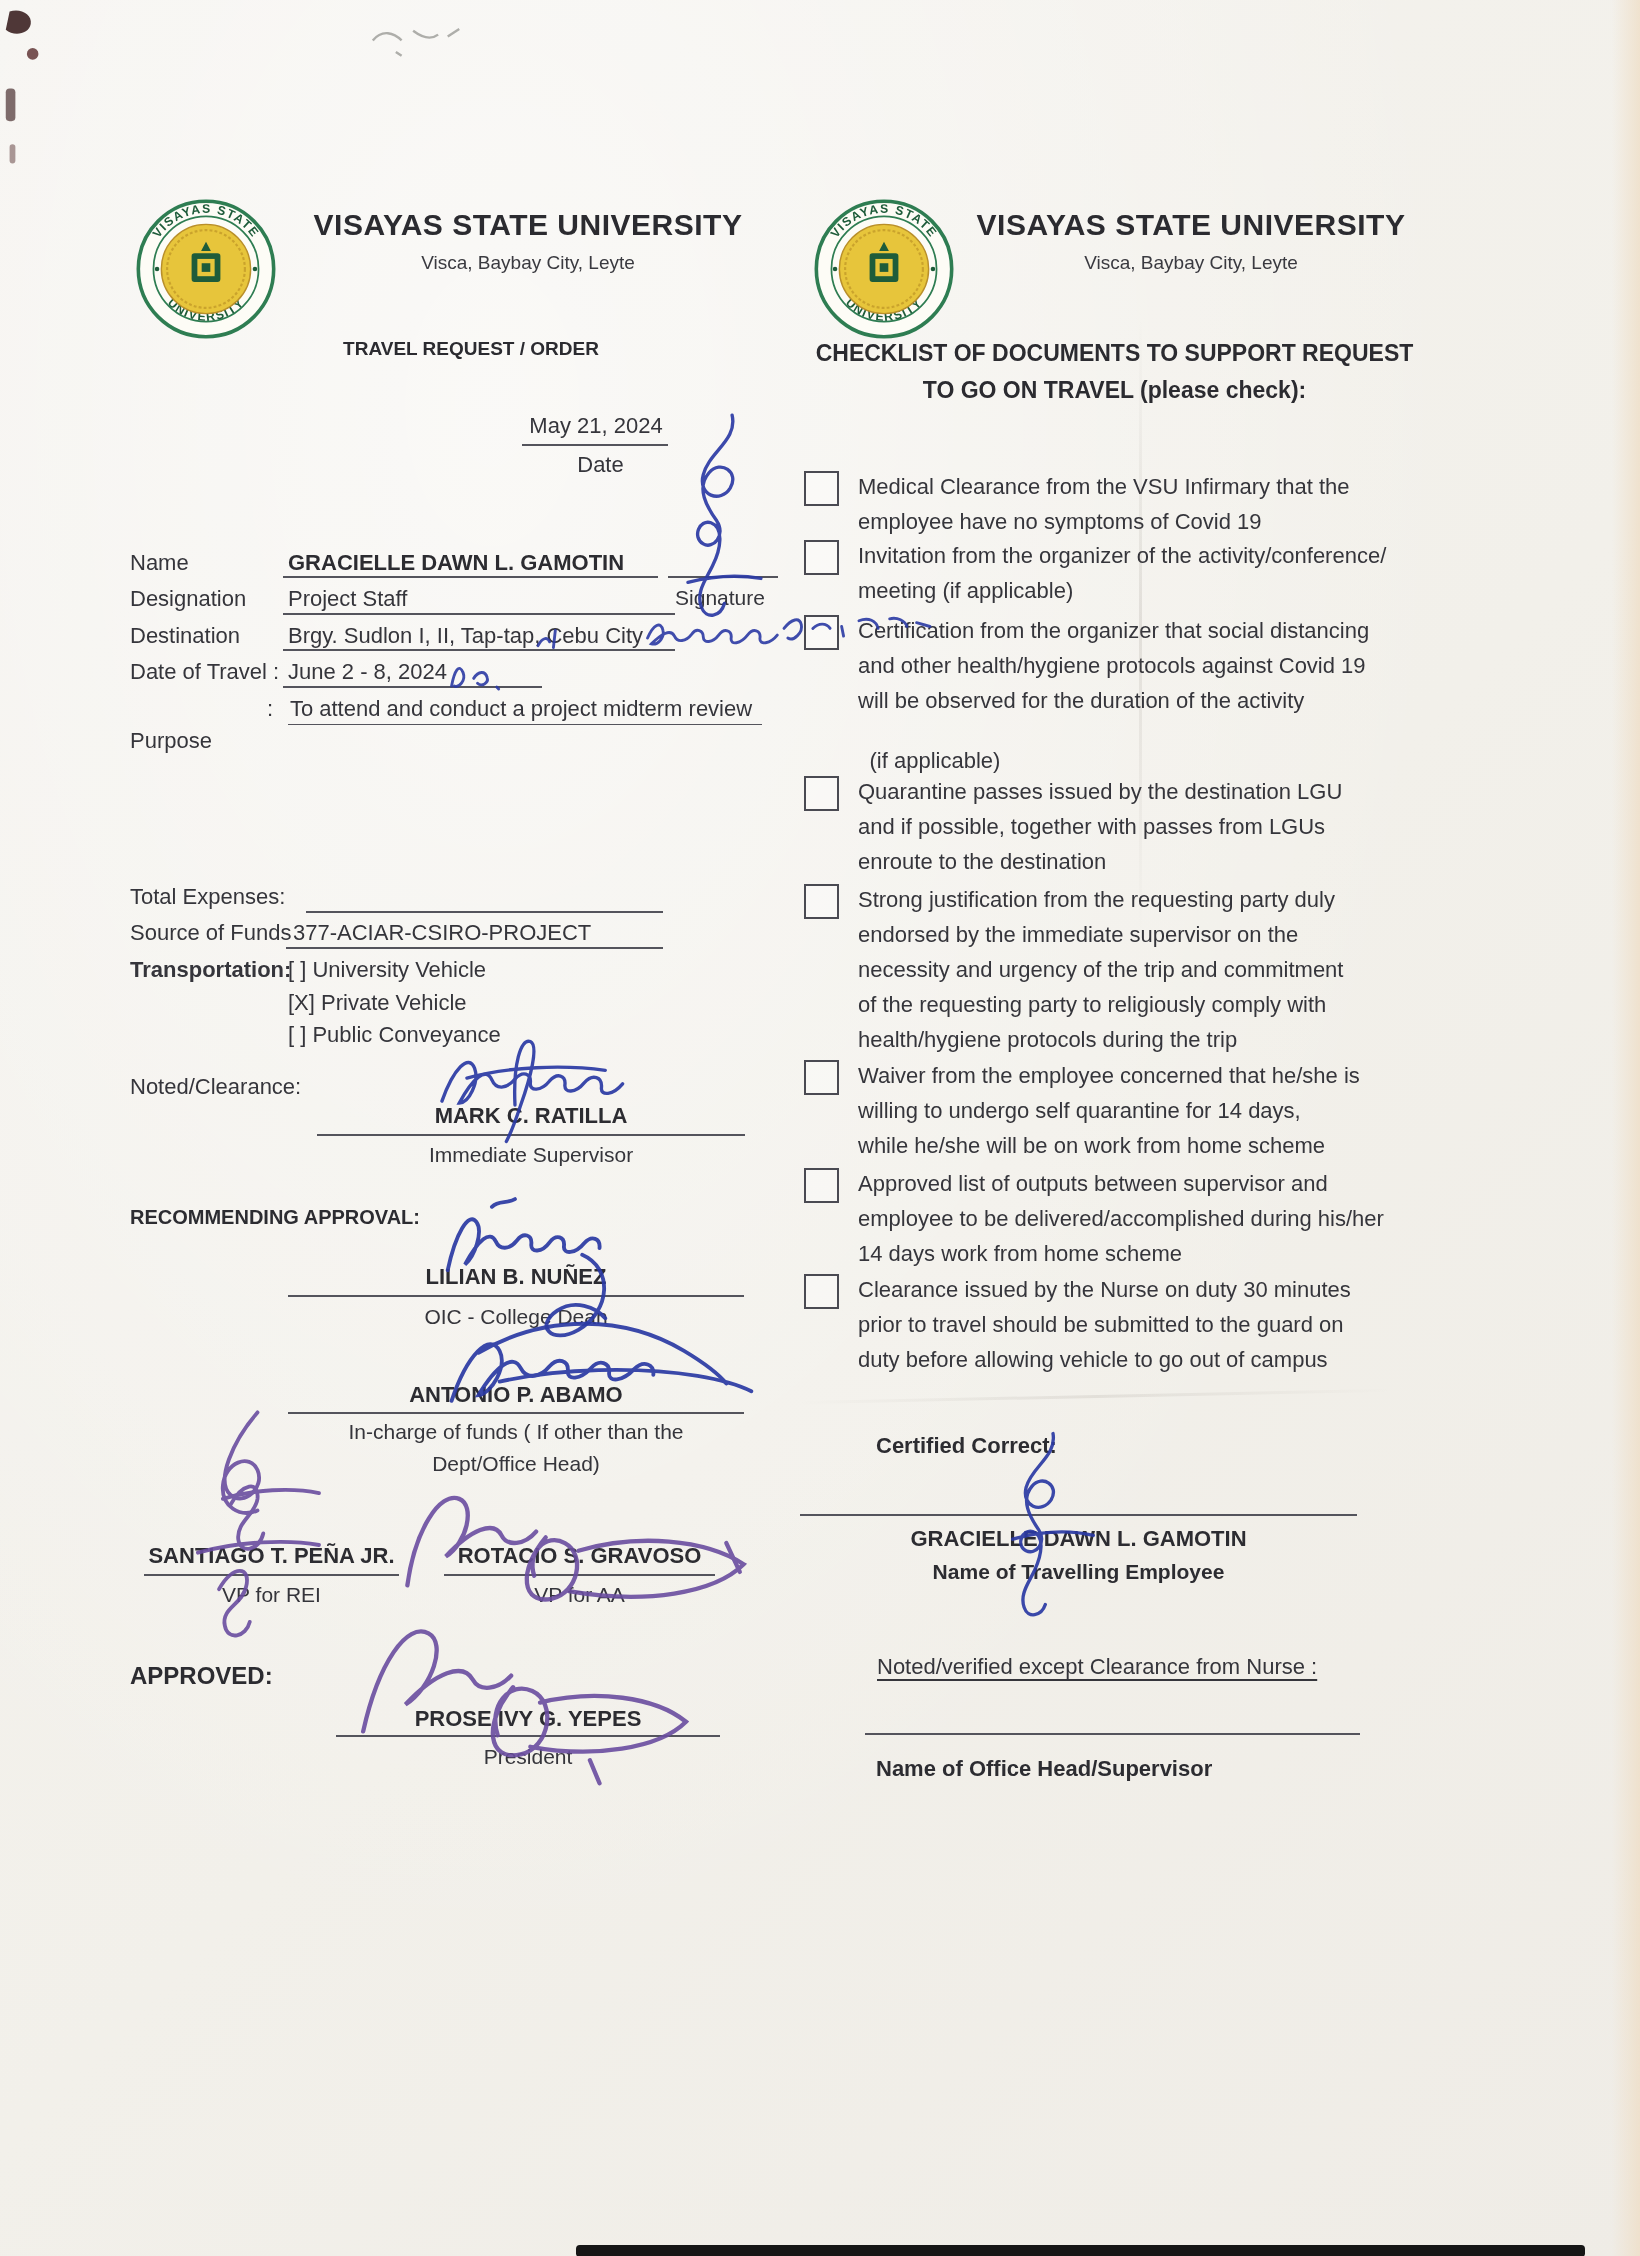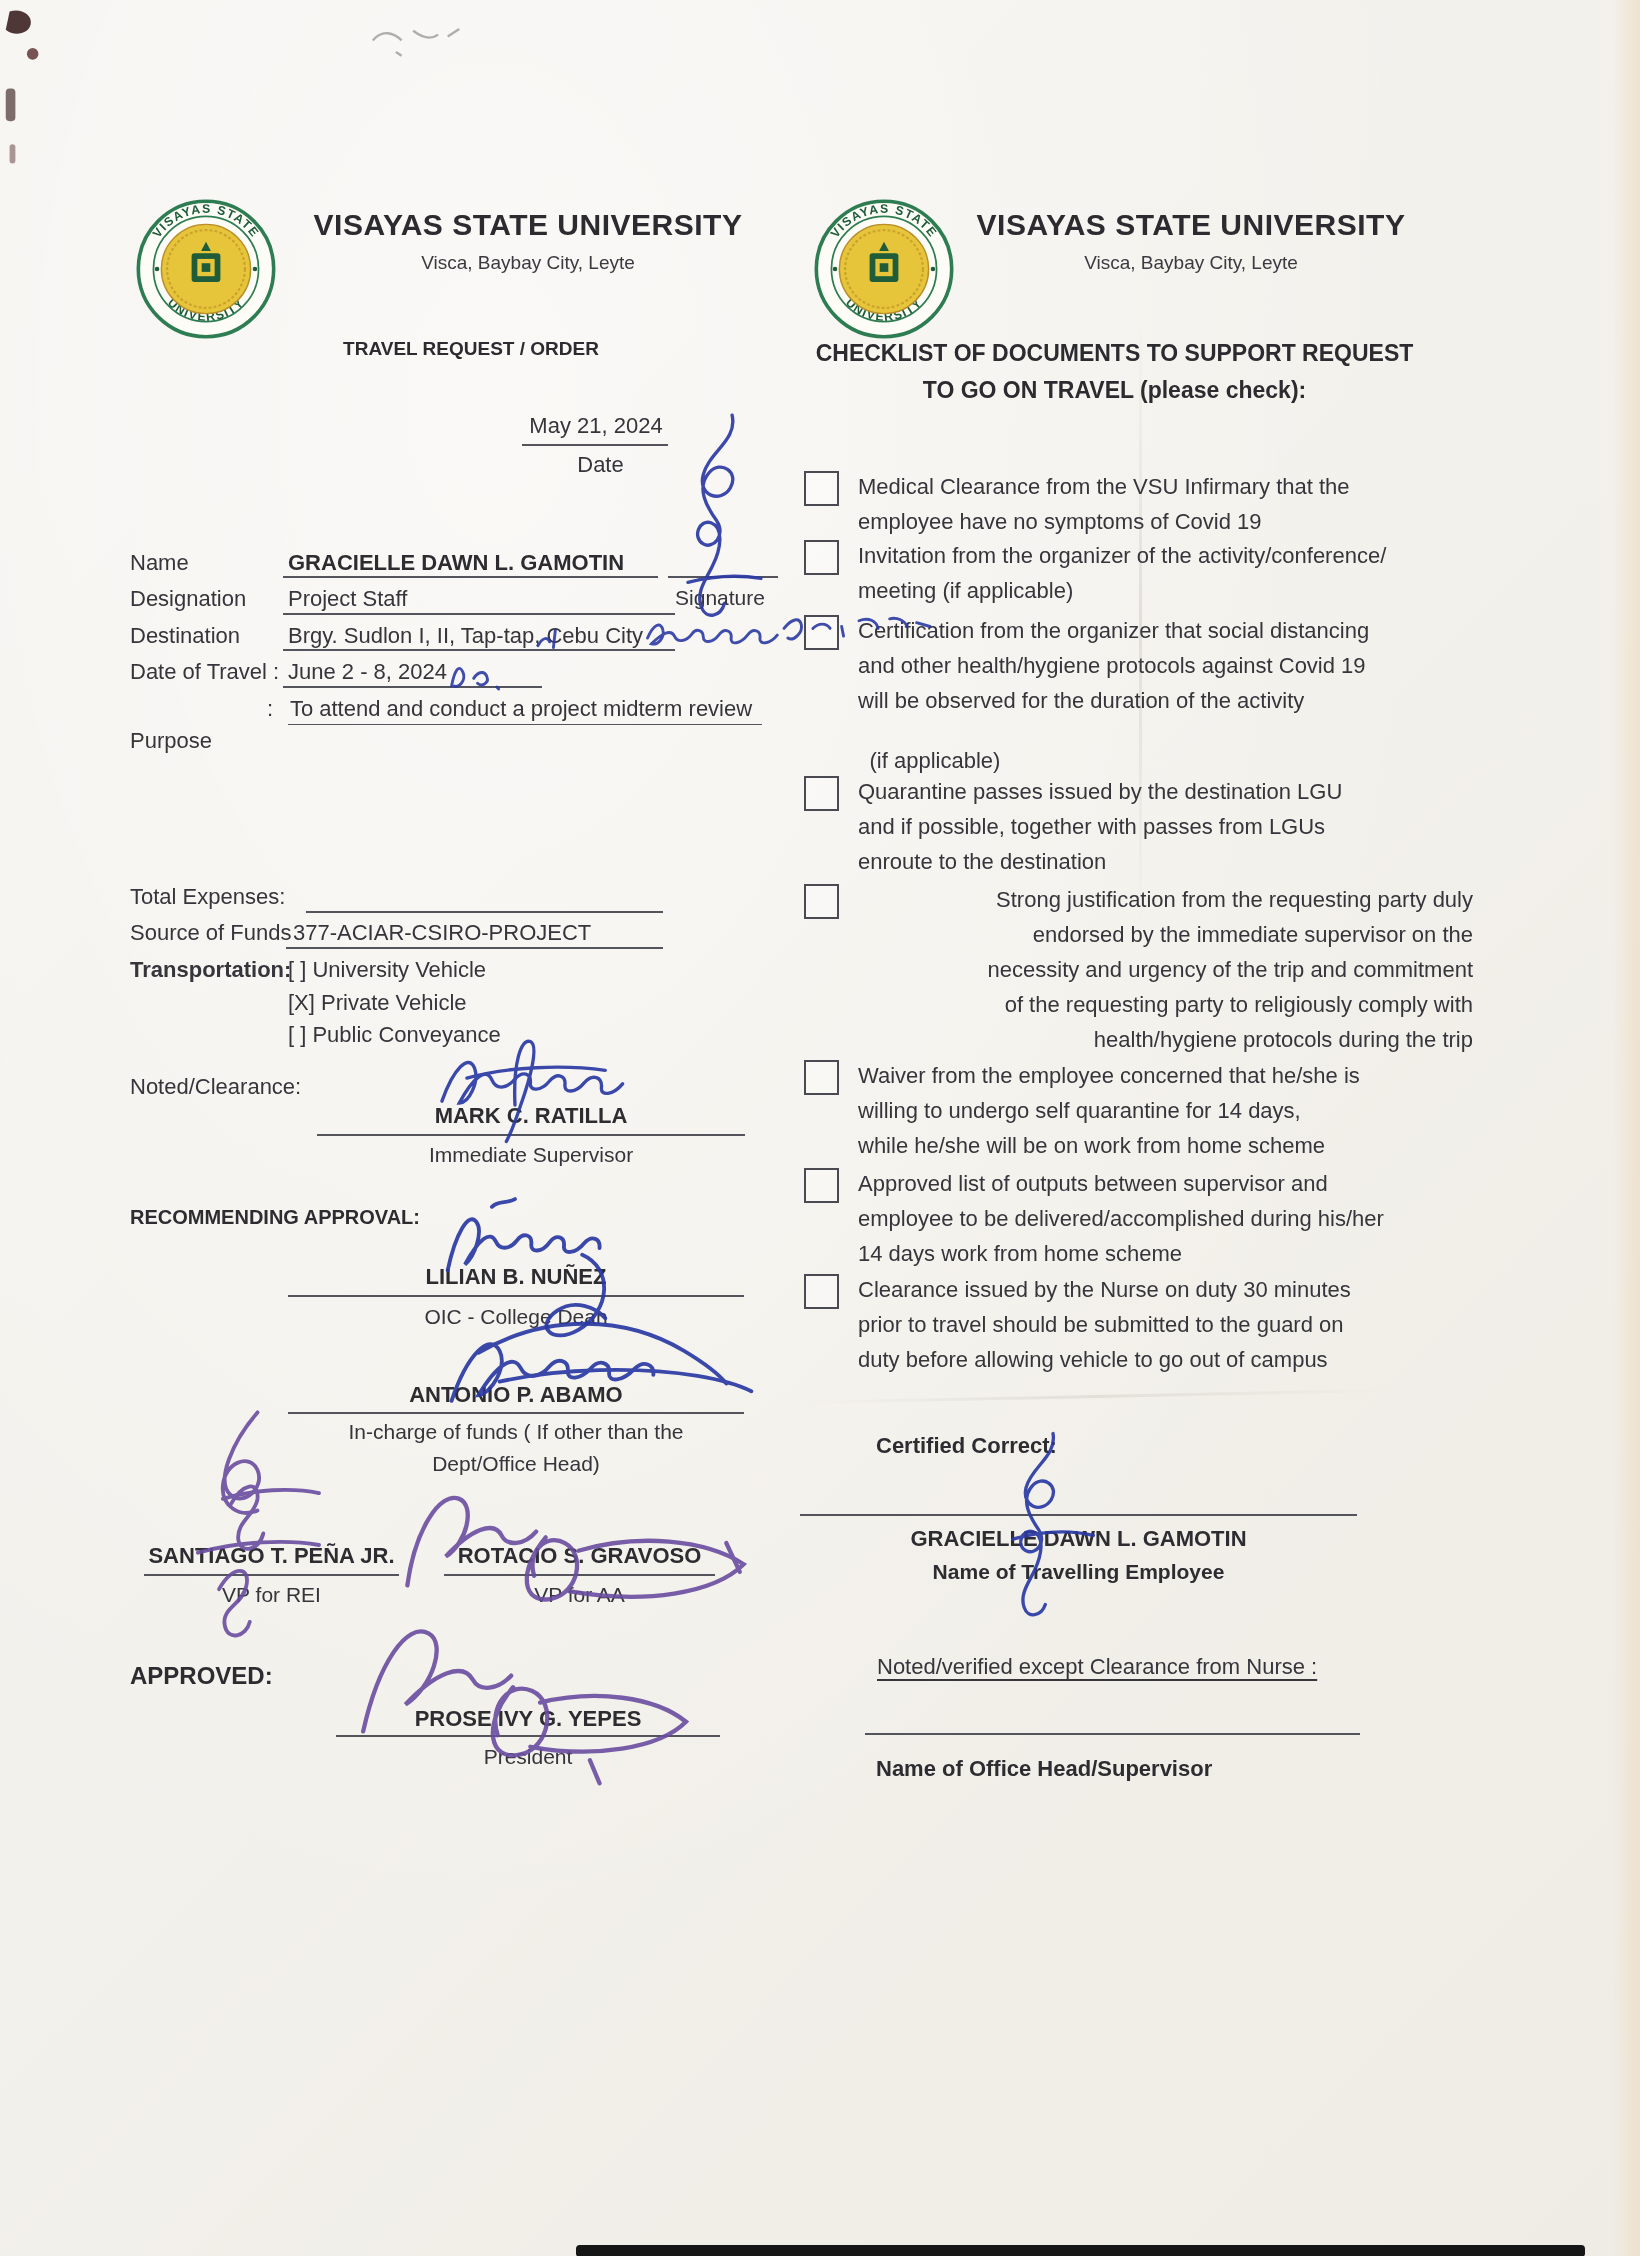--- a/index.html
+++ b/index.html
@@ -172,21 +172,21 @@
   </div>
 
   <div class="cb" style="left:804px;top:776px;"></div>
   <div class="ab clines" style="left:858px;top:774px;width:615px;">
     <div>Quarantine passes issued by the destination LGU</div>
     <div>and if possible, together with passes from LGUs</div>
     <div>enroute to the destination</div>
   </div>
 
   <div class="cb" style="left:804px;top:884px;"></div>
-  <div class="ab clines" style="left:858px;top:882px;width:615px;text-align:right;">
+  <div class="ab clines" style="left:858px;top:882px;width:615px;">
     <div>Strong justification from the requesting party duly</div>
     <div>endorsed by the immediate supervisor on the</div>
     <div>necessity and urgency of the trip and commitment</div>
     <div>of the requesting party to religiously comply with</div>
     <div>health/hygiene protocols during the trip</div>
   </div>
 
   <div class="cb" style="left:804px;top:1060px;"></div>
   <div class="ab clines" style="left:858px;top:1058px;width:615px;">
     <div>Waiver from the employee concerned that he/she is</div>

